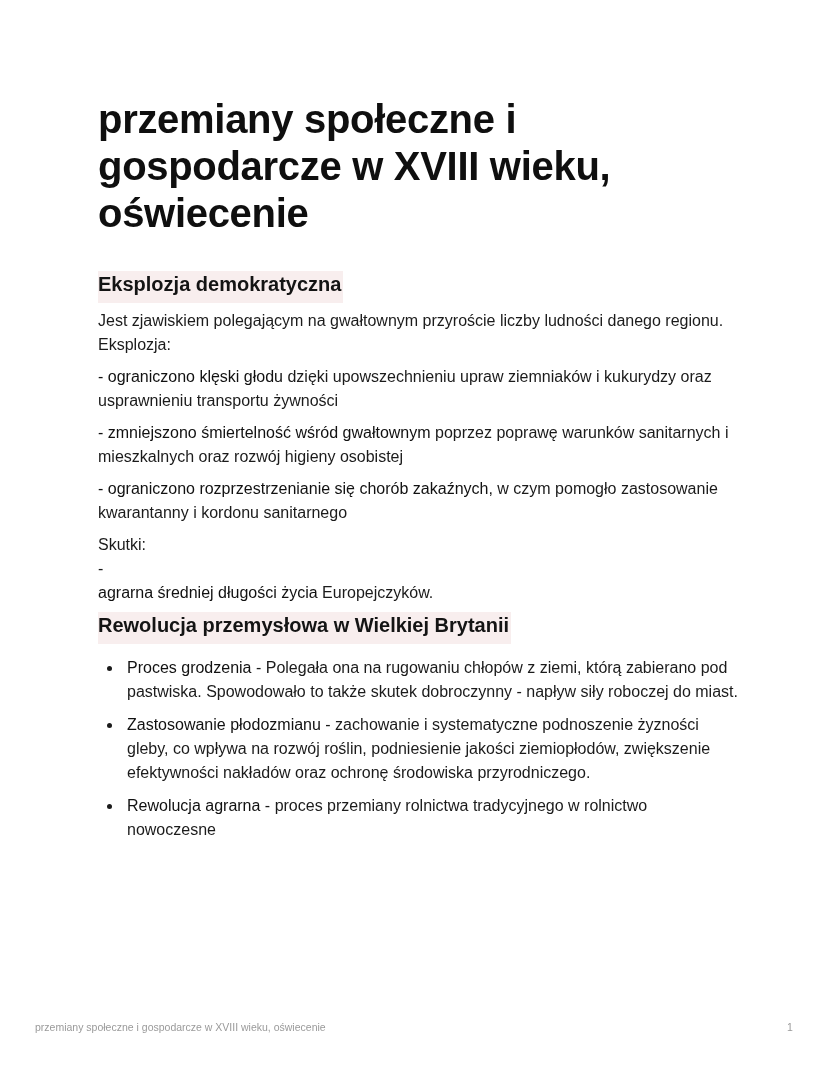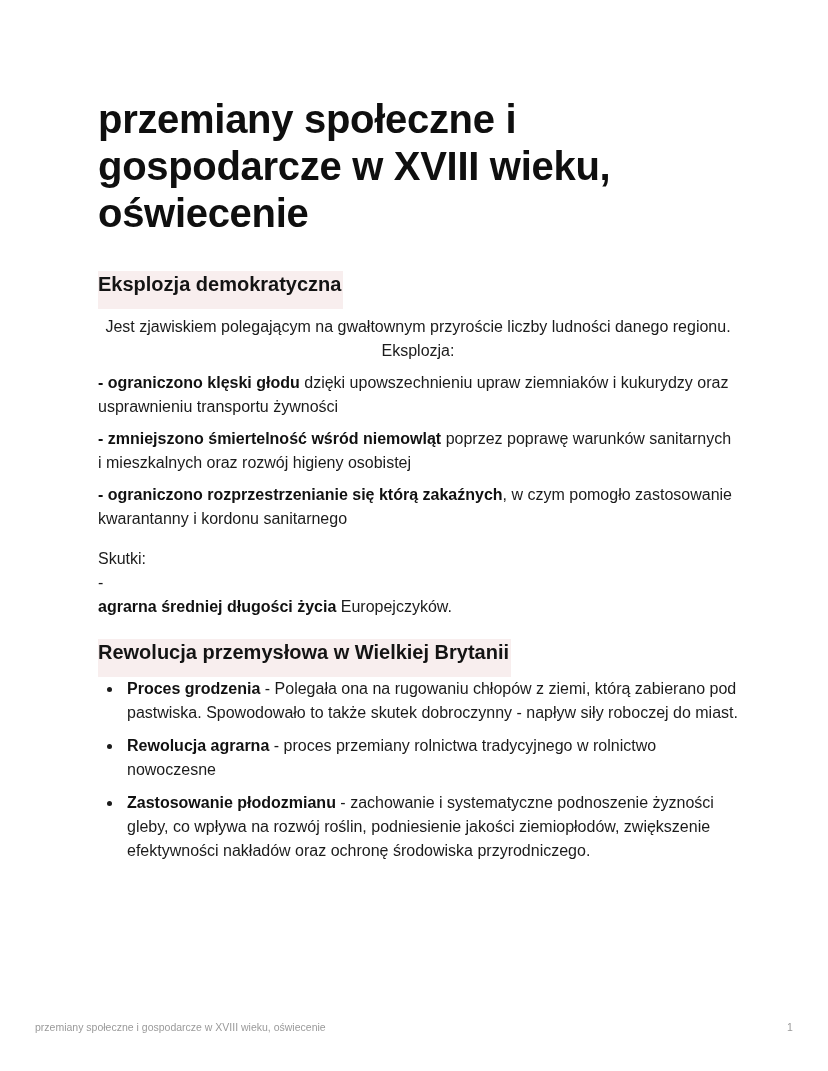--- a/index.html
+++ b/index.html
@@ -28,38 +28,38 @@
       margin: 0;
       color: #0f0f0f;
       letter-spacing: -0.3px;
     }
     .section-heading {
       display: inline-block;
       font-size: 20px;
       font-weight: 700;
       line-height: 26px;
       margin: 0;
-      padding: 0 2px 12px 0;
+      padding: 0 2px 6px 0;
       background: #f8eeee;
       color: #141414;
     }
     .h-1 { margin-top: 34px; }
-    .h-2 { margin-top: 20px; }
+    .h-2 { margin-top: 7px; }
     p {
       margin: 0;
       font-size: 16px;
       line-height: 24px;
     }
-    .intro { margin-top: 6px; text-align: center; }
+    .intro { margin-top: 6px; }
     .cause { margin-top: 8px; }
-    .effects-label { margin-top: 16px; }
-    b { font-weight: 700; color: #111; }
+    .effects-label { margin-top: 8px; }
+    b { font-weight: 400; color: #111; }
     ul.bullets {
       list-style: none;
-      margin: 0 0 0 0;
+      margin: 12px 0 0 0;
       padding: 0;
     }
     ul.bullets li {
       position: relative;
       padding-left: 29px;
       font-size: 16px;
       line-height: 24px;
       margin-bottom: 9px;
     }
     .bullet-dot {
@@ -93,32 +93,32 @@
   <h1 class="doc-title">przemiany społeczne i gospodarcze w XVIII wieku, oświecenie</h1>
 
   <h2 class="section-heading h-1">Eksplozja demokratyczna</h2>
 
   <p class="intro">
     <span>Jest zjawiskiem polegającym na gwałtownym przyroście liczby ludności danego regionu.</span><br>
     <span>Eksplozja:</span>
   </p>
 
   <p class="cause"><b>- ograniczono klęski głodu</b><span> dzięki upowszechnieniu upraw ziemniaków i kukurydzy oraz usprawnieniu transportu żywności</span></p>
-  <p class="cause"><b>- zmniejszono śmiertelność wśród niemowląt</b><span> poprzez poprawę warunków sanitarnych i mieszkalnych oraz rozwój higieny osobistej</span></p>
-  <p class="cause"><b>- ograniczono rozprzestrzenianie się którą zakaźnych</b><span>, w czym pomogło zastosowanie kwarantanny i kordonu sanitarnego</span></p>
+  <p class="cause"><b>- zmniejszono śmiertelność wśród gwałtownym</b><span> poprzez poprawę warunków sanitarnych i mieszkalnych oraz rozwój higieny osobistej</span></p>
+  <p class="cause"><b>- ograniczono rozprzestrzenianie się chorób zakaźnych</b><span>, w czym pomogło zastosowanie kwarantanny i kordonu sanitarnego</span></p>
 
   <p class="effects-label">
     <span>Skutki:</span><br>
     <span>-</span><br>
     <b>agrarna średniej długości życia</b><span> Europejczyków.</span>
   </p>
 
   <h2 class="section-heading h-2">Rewolucja przemysłowa w Wielkiej Brytanii</h2>
 
   <ul class="bullets">
     <li><span class="bullet-dot"></span><b>Proces grodzenia</b><span> - Polegała ona na rugowaniu chłopów z ziemi, którą zabierano pod pastwiska. Spowodowało to także skutek dobroczynny - napływ siły roboczej do miast.</span></li>
+    <li><span class="bullet-dot"></span><b>Zastosowanie płodozmianu</b><span> - zachowanie i systematyczne podnoszenie żyzności gleby, co wpływa na rozwój roślin, podniesienie jakości ziemiopłodów, zwiększenie efektywności nakładów oraz ochronę środowiska przyrodniczego.</span></li>
     <li><span class="bullet-dot"></span><b>Rewolucja agrarna</b><span> - proces przemiany rolnictwa tradycyjnego w rolnictwo nowoczesne</span></li>
-    <li><span class="bullet-dot"></span><b>Zastosowanie płodozmianu</b><span> - zachowanie i systematyczne podnoszenie żyzności gleby, co wpływa na rozwój roślin, podniesienie jakości ziemiopłodów, zwiększenie efektywności nakładów oraz ochronę środowiska przyrodniczego.</span></li>
   </ul>
 </div>
 
 <div class="footer-title">przemiany społeczne i gospodarcze w XVIII wieku, oświecenie</div>
 <div class="footer-page">1</div>
 
 </body></html>

